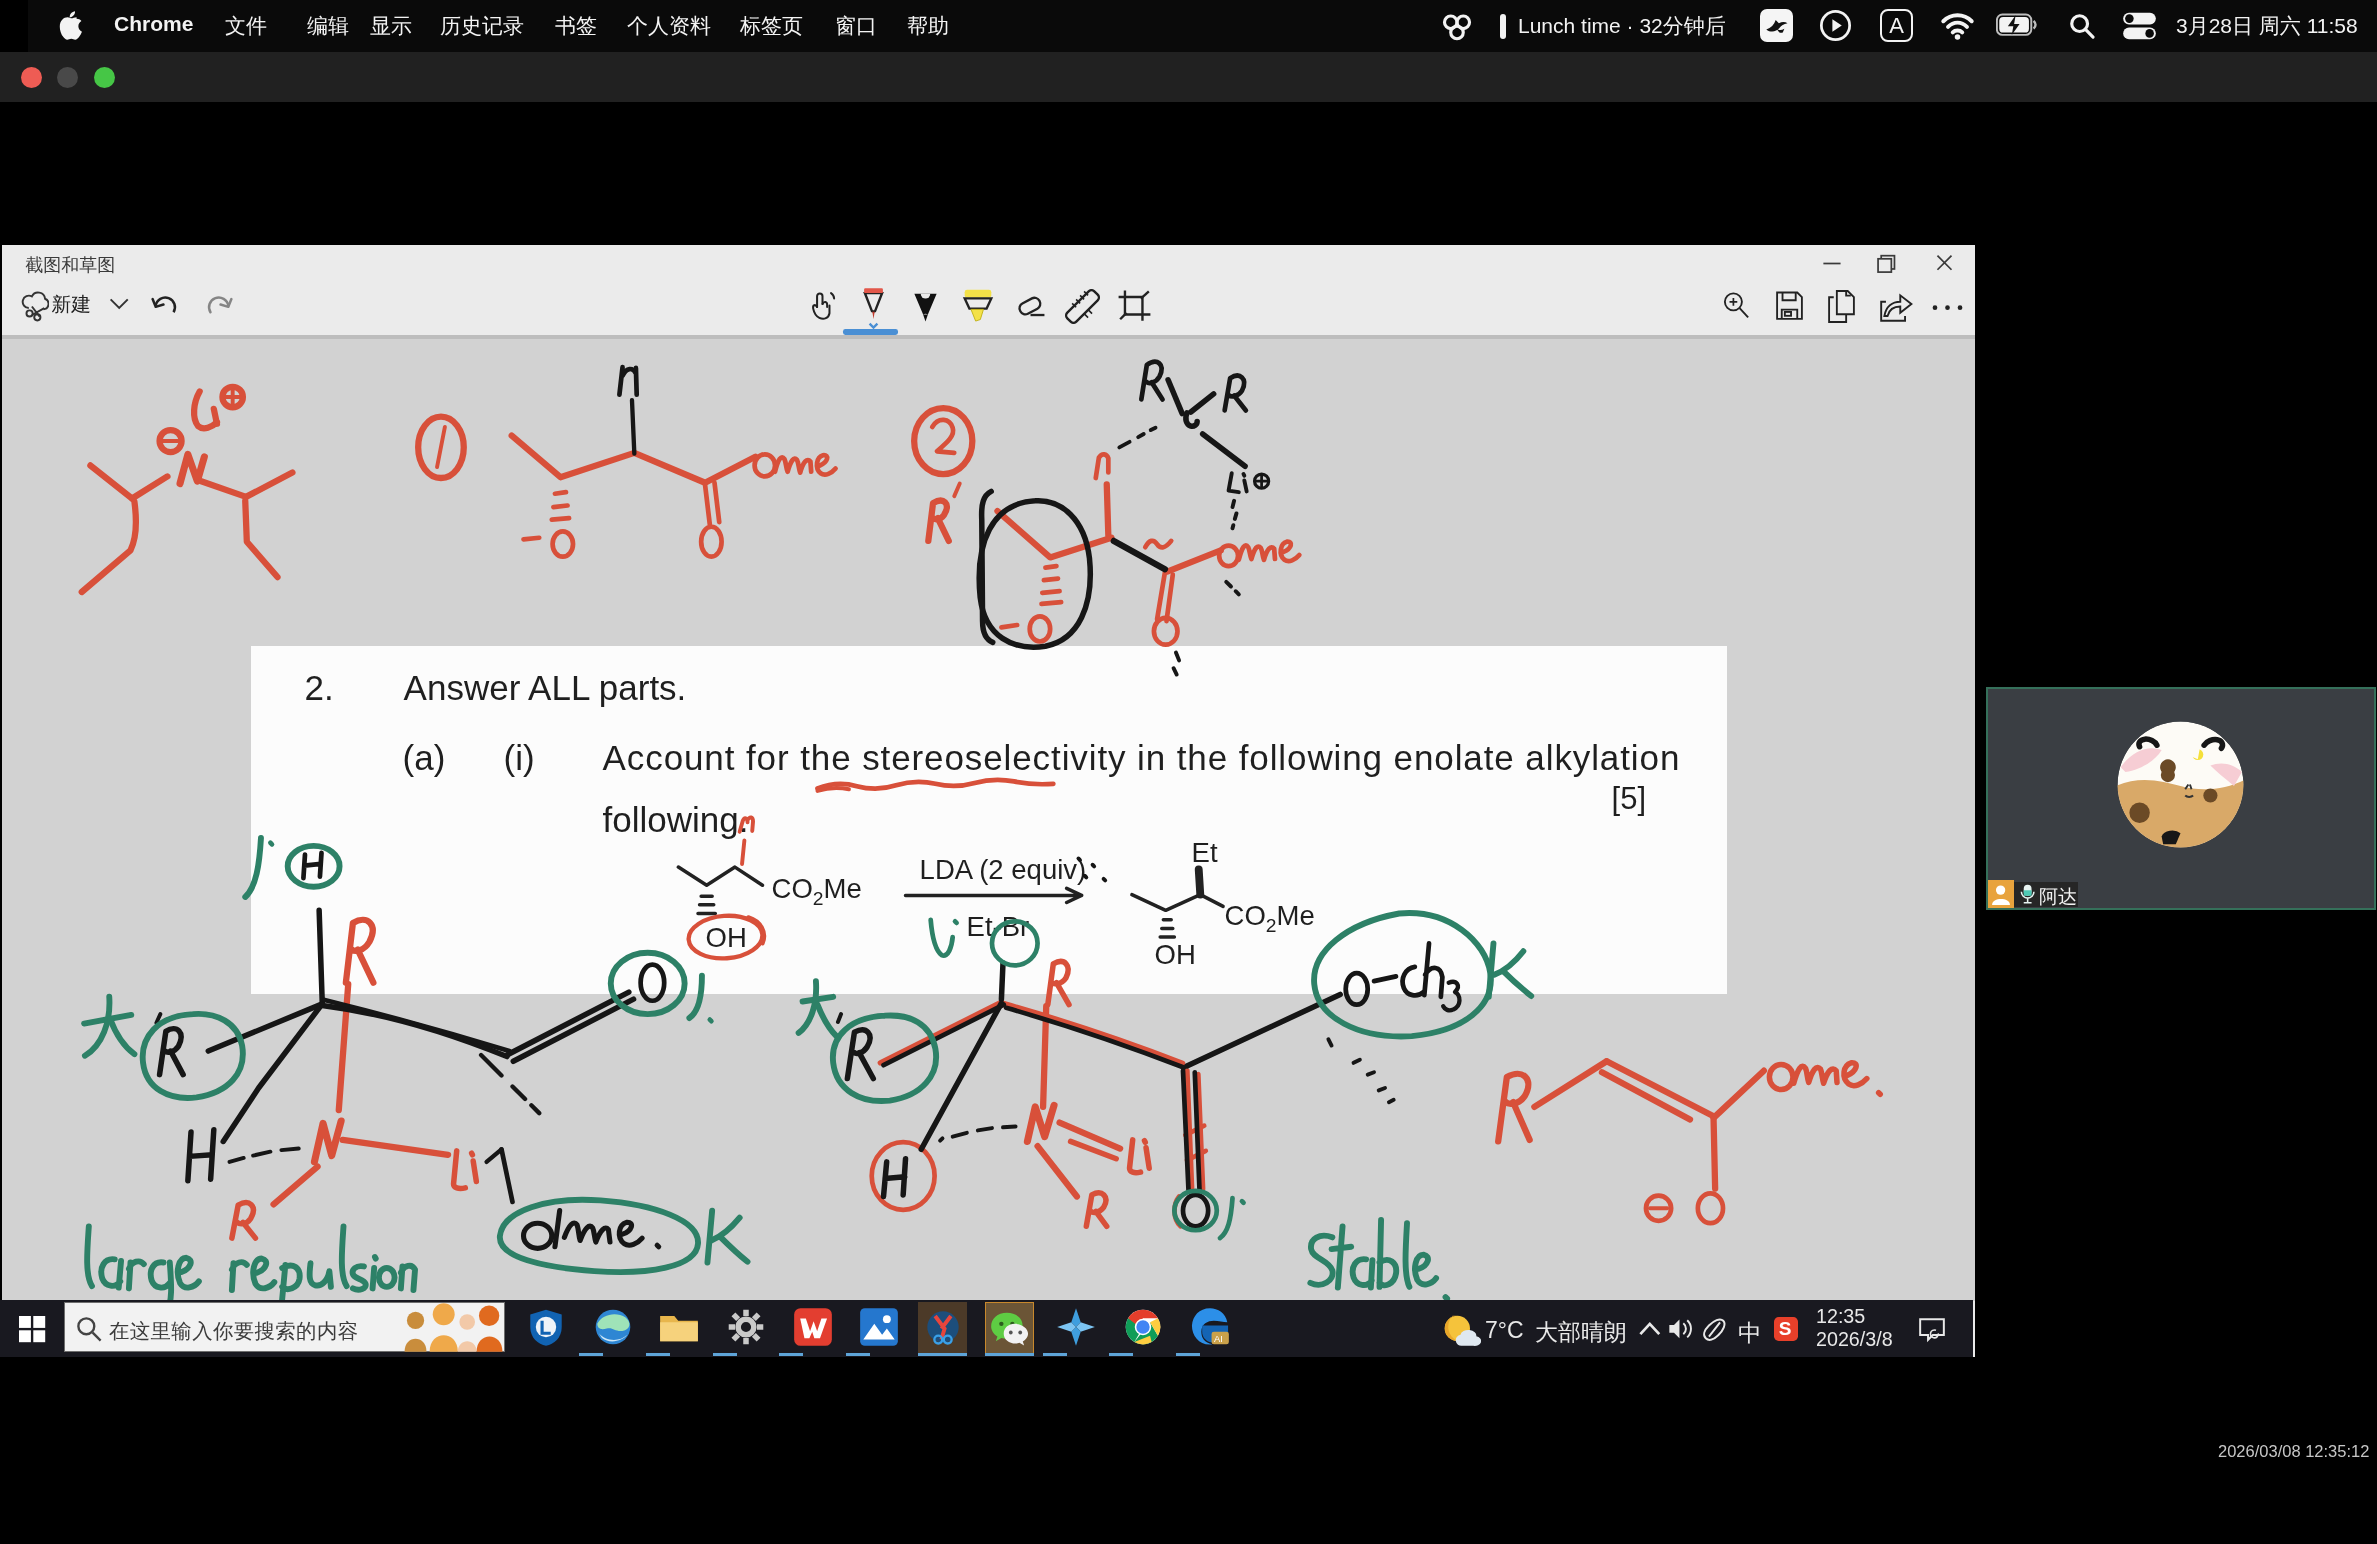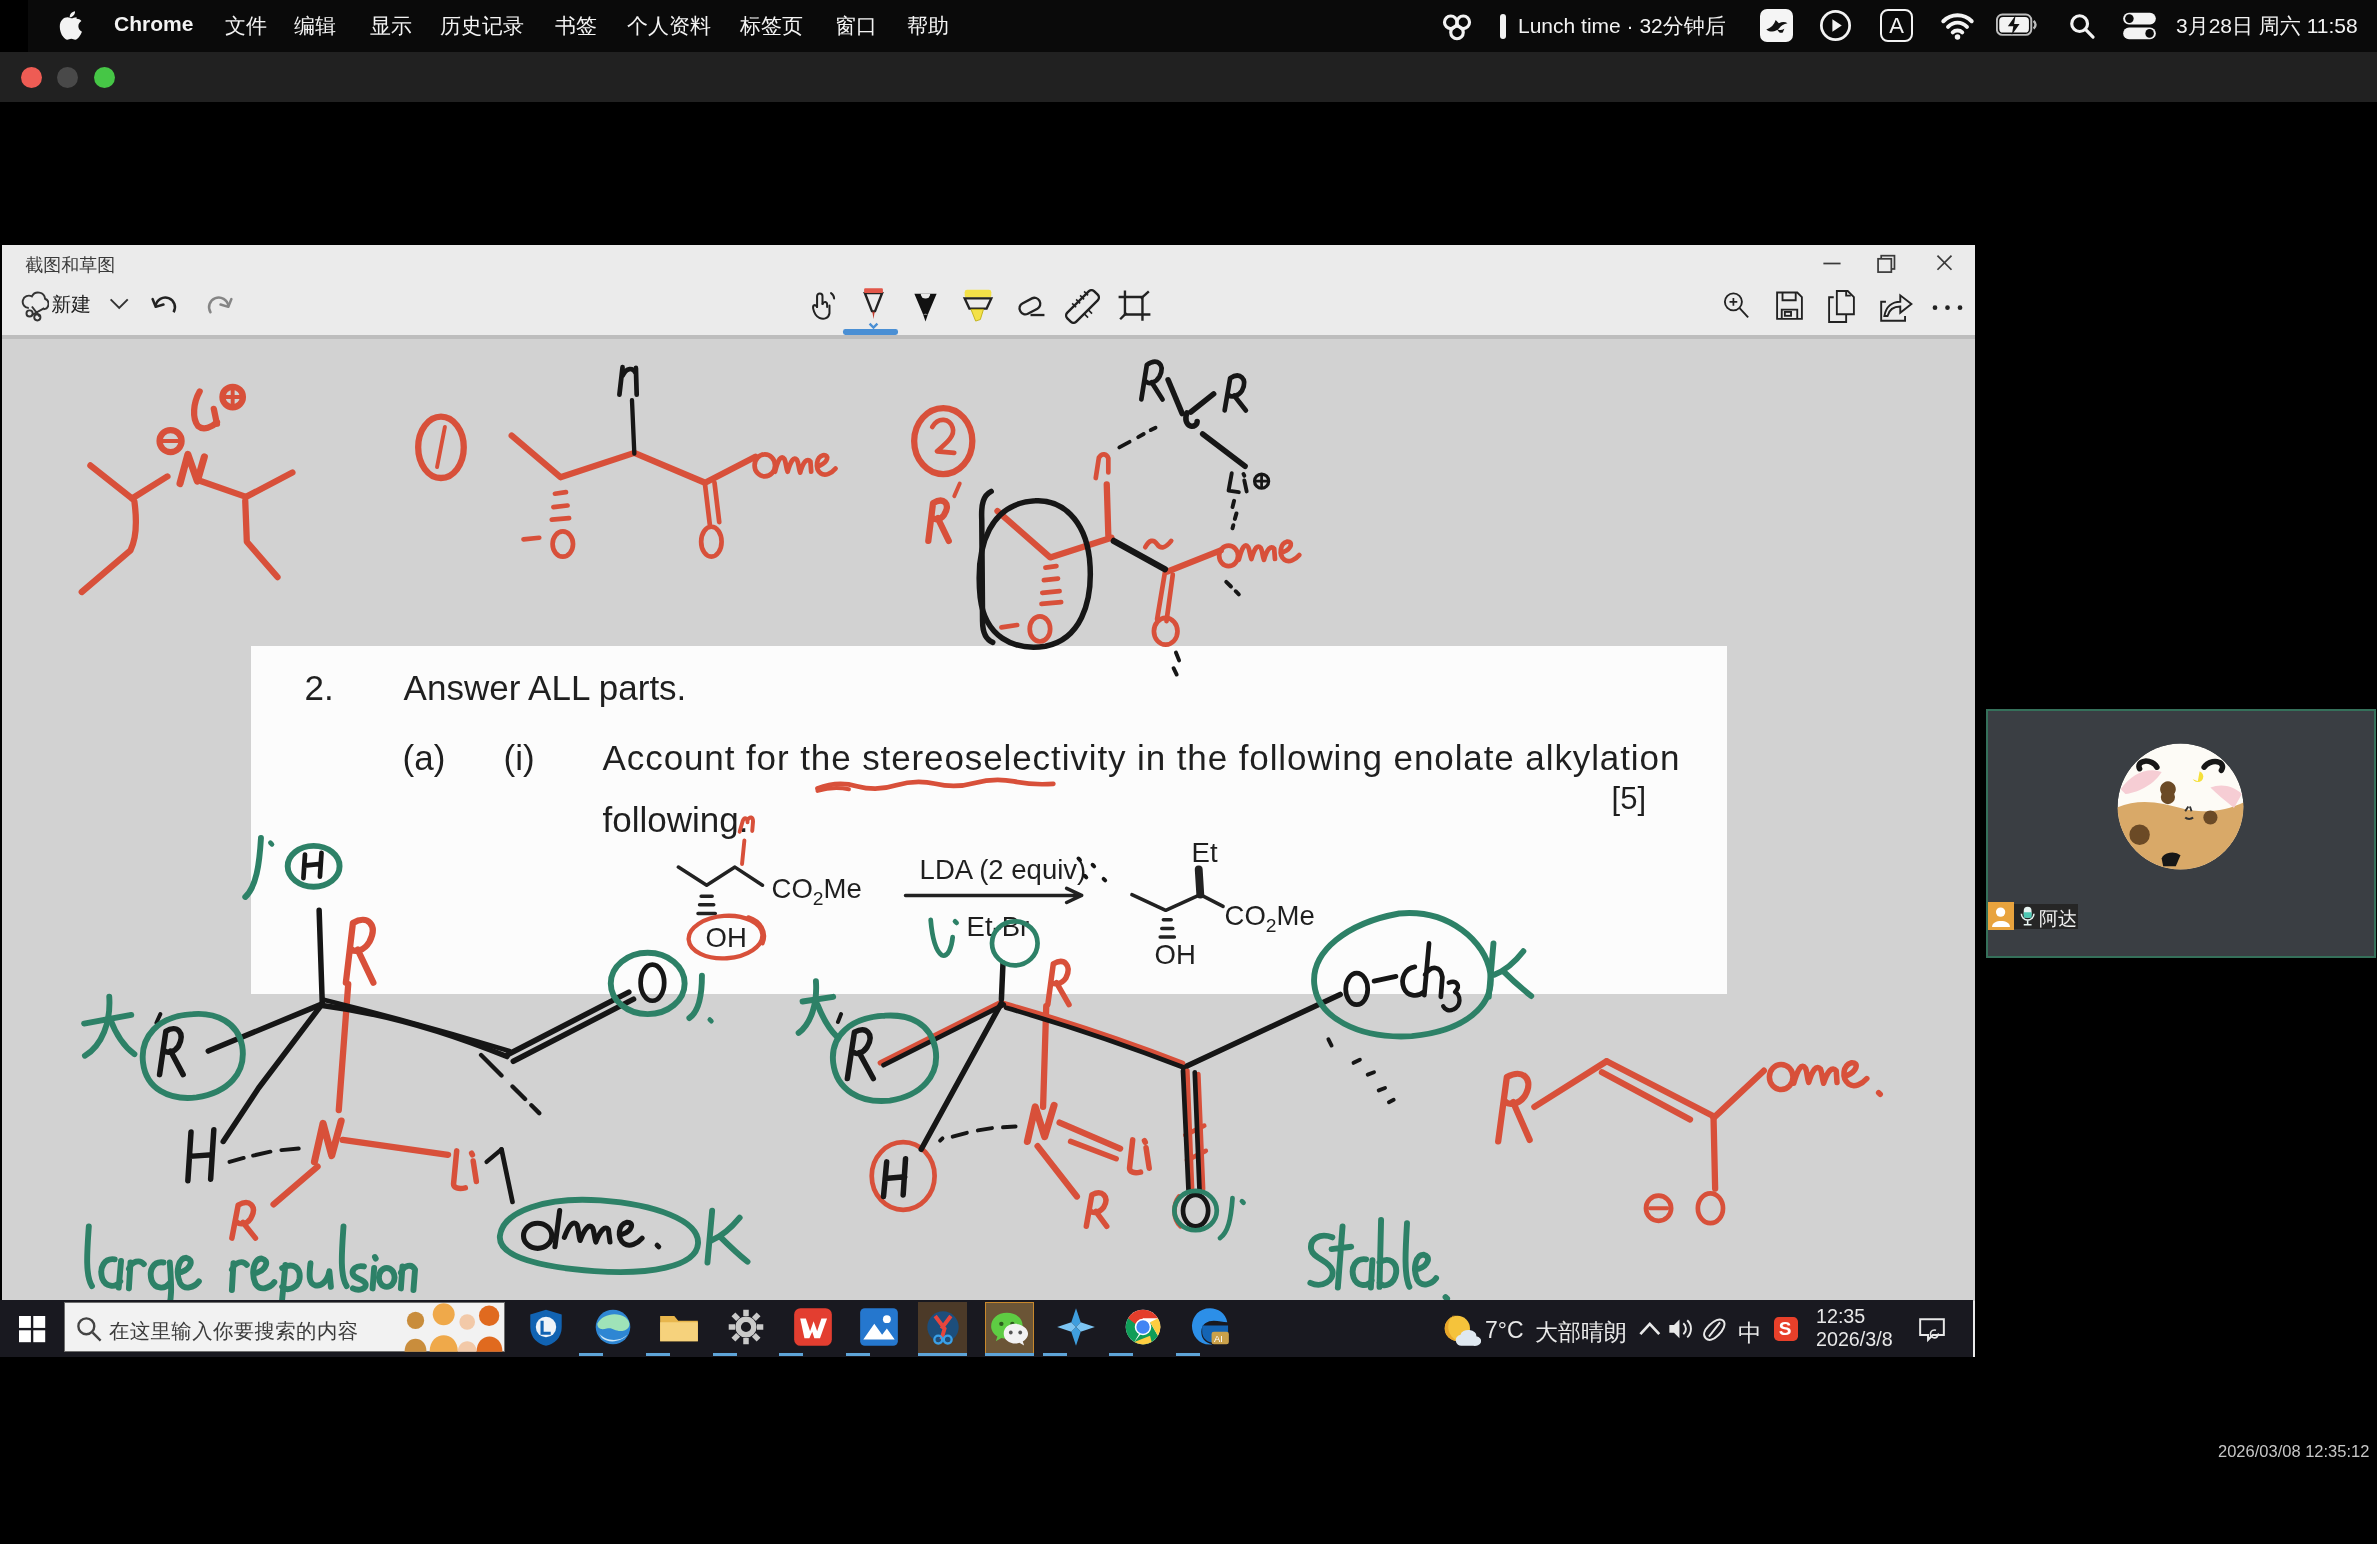--- a/index.html
+++ b/index.html
@@ -23,36 +23,36 @@
   .q { position:absolute; color:#1f1f1f; font-size:35px; white-space:nowrap; }
   .s { position:absolute; color:#1f1f1f; font-size:27.5px; white-space:nowrap; }
   sub { font-size:70%; }
   
   #taskbar { position:absolute; left:0; top:1300px; width:1973px; height:57px; background:#191920; z-index:10; }
   #search { position:absolute; left:64px; top:2.4px; width:441px; height:50px; background:#f2f2f2; border:0.8px solid #6e6e6e; }
   #search .ph { position:absolute; left:44px; top:14px; font-size:20.4px; color:#3c3c3c; letter-spacing:0.4px;}
   .tb-ic { position:absolute; top:4.7px; width:44px; height:44px; }
   .ul { position:absolute; top:53px; height:3.1px; background:#5ea4d8; }
   
-  #thumb { position:absolute; left:1986px; top:709px; width:390px; height:249px; background:#3a3e43; border:2.4px solid #35705a; z-index:10; }
+  #thumb { position:absolute; left:1986px; top:687px; width:390px; height:223px; background:#3a3e43; border:2.4px solid #35705a; z-index:10; }
   #nametag { position:absolute; left:0px; top:191px; height:28px; }
   
   #vidts { position:absolute; z-index:10; left:2218px; top:1442px; color:#c6c6c6; font-size:16.5px; white-space:nowrap; }
 </style>
 </head>
 <body>
 <div id="stage">
 
   <div id="menubar">
     <svg class="abs" style="left:31px;top:11px" width="25" height="30" viewBox="0 0 32 38">
       <path fill="#f3f3f3" d="M22.5,9.8 c2.6,0 4.7,1.1 6.2,2.9 c-2.4,1.5 -3.9,3.7 -3.9,6.6 c0,3.2 1.9,5.7 4.6,6.9 c-0.9,2.5 -2.2,4.9 -3.8,6.9 c-1.4,1.7 -2.8,3.4 -4.9,3.4 c-2,0 -2.7,-1.2 -5,-1.2 c-2.4,0 -3.2,1.2 -5.1,1.2 c-2.1,0 -3.6,-1.8 -5-3.5 C2.7,29.7 1,24.6 1,19.8 c0,-7.8 5.1,-12 10,-12 c2.1,0 3.9,1.4 5.2,1.4 c1.3,0 3.5,-1.4 6.3,-1.4 z M20.5,0 c0.2,2 -0.6,3.9 -1.7,5.3 c-1.2,1.5 -3.2,2.7 -5.1,2.6 c-0.2,-1.9 0.7,-3.9 1.8,-5.2 C16.7,1.2 18.8,0.1 20.5,0 z"></path>
     </svg>
     <span style="left:86px;font-weight:bold;">Chrome</span>
     <span style="left:197px;">文件</span>
-    <span style="left:266px;">编辑</span>
+    <span style="left:279px;">编辑</span>
     <span style="left:342px;">显示</span>
     <span style="left:412px;">历史记录</span>
     <span style="left:527px;">书签</span>
     <span style="left:599px;">个人资料</span>
     <span style="left:712px;">标签页</span>
     <span style="left:807px;">窗口</span>
     <span style="left:879px;">帮助</span>
 
     <svg class="abs" style="left:1411px;top:11.8px" width="36" height="30" viewBox="0 0 46 38">
       <g fill="none" stroke="#f3f3f3" stroke-width="4">

